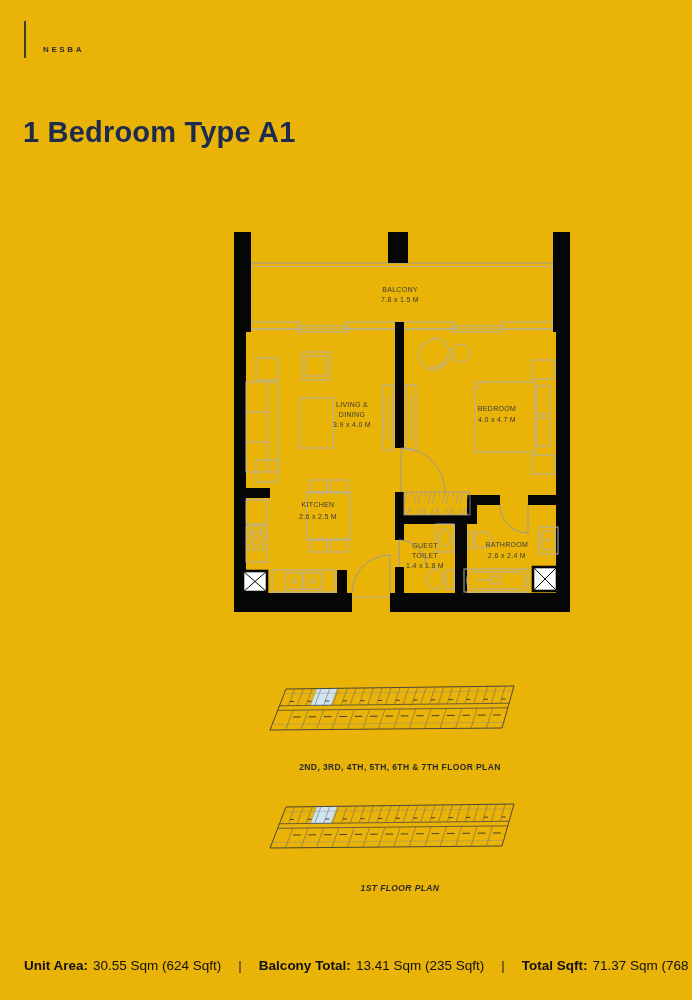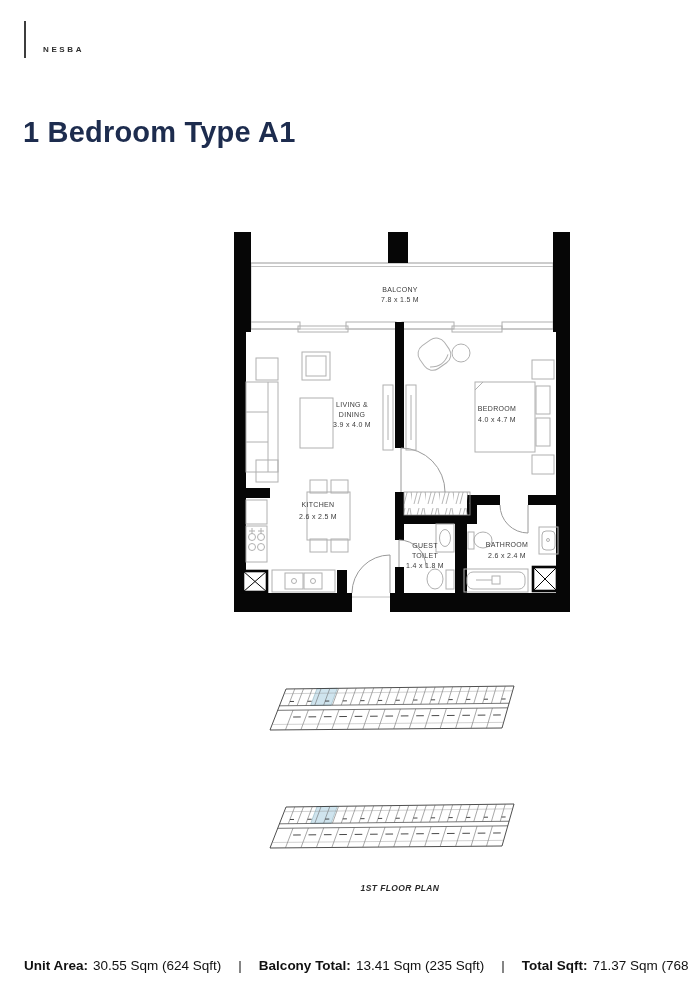--- a/index.html
+++ b/index.html
@@ -1,17 +1,17 @@
 <!DOCTYPE html>
 <html><head>
 <meta charset="utf-8">
 <style>
   html,body{margin:0;padding:0;background:#e8e8e8;}
   .page{
-    position:relative;width:692px;height:1000px;background:#ffffff;
+    position:relative;width:692px;height:1000px;background:#eab308;
     margin:0 auto;overflow:hidden;
     font-family:"Liberation Sans", sans-serif;color:#222;
   }
   
   .logo-line{position:absolute;left:24px;top:21px;width:2px;height:37px;background:#3d3d3d;}
   .logo-text{position:absolute;left:43px;top:45px;font-size:8px;font-weight:700;letter-spacing:2.6px;color:#2e2e2e;}
   
   .page-title{position:absolute;left:23px;top:97px;font-size:29px;font-weight:800;letter-spacing:.2px;color:#1d2c4e;}
   
   .unit-plan{position:absolute;left:230px;top:230px;width:342px;height:385px;}
@@ -281,20 +281,21 @@
       <line x1="193.40533333333332" y1="24.501333333333335" x2="187.13333333333333" y2="44.53333333333333" stroke="#606060" stroke-width="0.55"></line>
       <line x1="193.97915733333332" y1="31.48478933333333" x2="201.5939733333333" y2="31.408493333333332" stroke="#333" stroke-width="0.9"></line>
       <line x1="208.744" y1="24.336" x2="202.60000000000002" y2="44.4" stroke="#606060" stroke-width="0.55"></line>
       <line x1="209.362624" y1="31.330655999999998" x2="216.97744" y2="31.25436" stroke="#333" stroke-width="0.9"></line>
       <line x1="224.08266666666665" y1="24.170666666666666" x2="218.06666666666666" y2="44.266666666666666" stroke="#606060" stroke-width="0.55"></line>
       <line x1="224.74609066666667" y1="31.176522666666663" x2="232.3609066666667" y2="31.100226666666668" stroke="#333" stroke-width="0.9"></line>
       <line x1="239.42133333333334" y1="24.005333333333333" x2="233.53333333333333" y2="44.13333333333333" stroke="#606060" stroke-width="0.55"></line>
       <line x1="240.12955733333334" y1="31.022389333333333" x2="247.74437333333336" y2="30.946093333333334" stroke="#333" stroke-width="0.9"></line>
       <line x1="19.1504" y1="40.489599999999996" x2="250.6128" y2="38.355199999999996" stroke="#8a8a8a" stroke-width="0.4"></line>
     </svg>
+  <div class="strip-caption cap1">2ND, 3RD, 4TH, 5TH, 6TH &amp; 7TH FLOOR PLAN</div>
 
   <svg id="strip2" class="strip strip2" viewBox="0 0 290 62">
       <polygon points="64.00800000000001,4.592 84.30000000000001,4.325 78.109,21.227249999999998 57.671040000000005,21.45776" fill="#cfe4ee" stroke="#8fb3c0" stroke-width="0.6"></polygon>
       <polygon points="33,5 261,2 249,44 17,46" fill="none" stroke="#3a3a3a" stroke-width="0.9"></polygon>
       <line x1="26.44" y1="21.81" x2="256.08" y2="19.22" stroke="#3a3a3a" stroke-width="0.7"></line>
       <line x1="24.68" y1="26.32" x2="254.76" y2="23.84" stroke="#3a3a3a" stroke-width="0.7"></line>
       <line x1="41.769230769230774" y1="4.884615384615385" x2="35.27230769230769" y2="21.710384615384616" stroke="#606060" stroke-width="0.55"></line>
       <line x1="36.89653846153846" y1="17.50394230769231" x2="41.02267846153846" y2="17.455477307692306" stroke="#333" stroke-width="0.9"></line>
       <line x1="50.53846153846154" y1="4.769230769230769" x2="44.104615384615386" y2="21.61076923076923" stroke="#606060" stroke-width="0.55"></line>
       <line x1="59.30769230769231" y1="4.653846153846154" x2="52.93692307692308" y2="21.511153846153846" stroke="#606060" stroke-width="0.55"></line>

